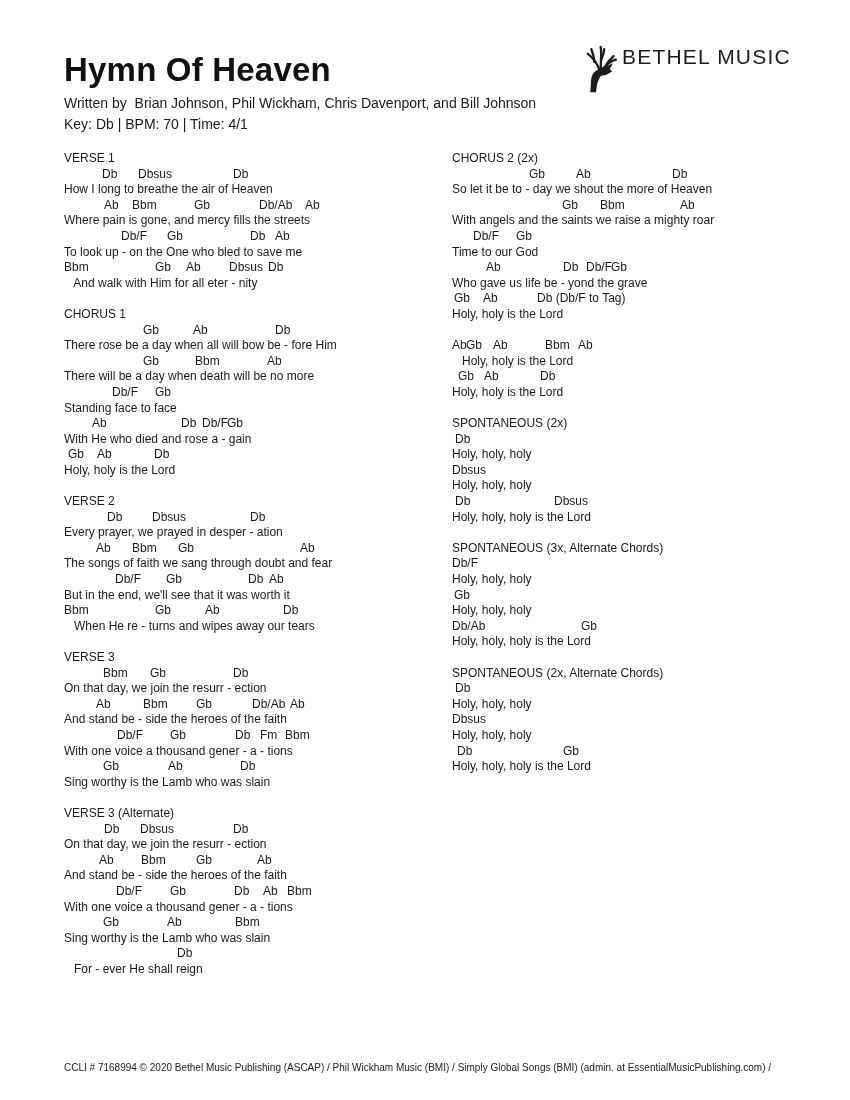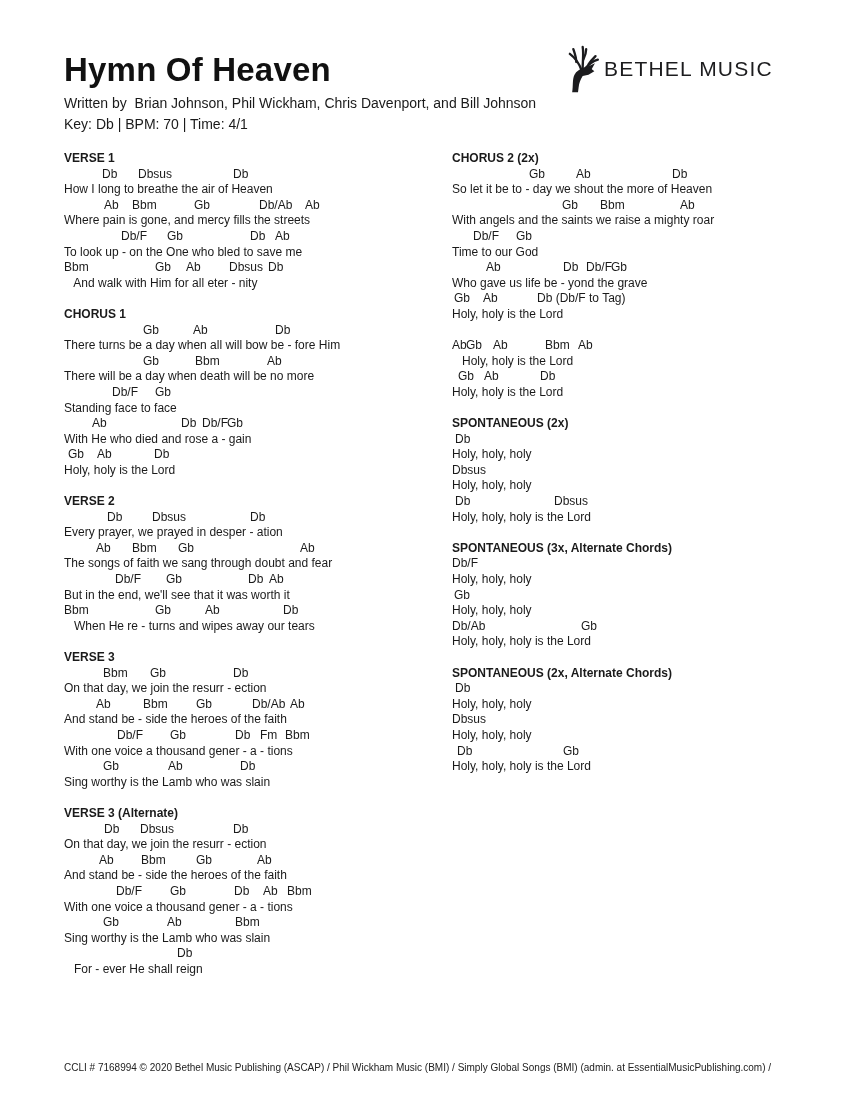--- a/index.html
+++ b/index.html
@@ -21,38 +21,38 @@
   .byline {
     position: absolute; left: 64px; top: 95px;
     font-size: 14px; white-space: pre;
   }
   .meta {
     position: absolute; left: 64px; top: 116px;
     font-size: 14px; white-space: pre;
   }
   
   .logo {
-    position: absolute; left: 564px; top: 45px;
-    display: flex; align-items: center;
+    position: absolute; left: 582px; top: 45px;
+    display: flex; align-items: flex-start;
   }
   .logo svg { display: block; }
   .logo-text {
     font-size: 21px; letter-spacing: 1.2px; font-weight: 500;
     color: #1c1c1e; margin-left: 5px; white-space: pre;
   }
   
   .columns {
     position: absolute; left: 64px; top: 151px;
     display: flex; width: 722px;
   }
   .col0 { width: 388px; }
   .col1 { width: 334px; }
   .section { margin-bottom: 15.6px; }
   .sec-heading {
-    font-size: 12px; font-weight: bold; line-height: 15.6px; height: 15.6px;
+    font-size: 12px; font-weight: normal; line-height: 15.6px; height: 15.6px;
     white-space: pre;
   }
   .chord-line {
     position: relative; height: 15.6px; font-size: 12px; line-height: 15.6px;
   }
   .chord { position: absolute; top: 0; white-space: pre; }
   .lyric-line {
     font-size: 12px; line-height: 15.6px; height: 15.6px; white-space: pre;
   }
   
@@ -120,21 +120,21 @@
           </div>
           <div class="lyric-line">   And walk with Him for all eter - nity</div>
         </div>
         <div class="section">
           <div class="sec-heading">CHORUS 1</div>
           <div class="chord-line">
             <span class="chord" style="left: 79px;">Gb</span>
             <span class="chord" style="left: 129px;">Ab</span>
             <span class="chord" style="left: 211px;">Db</span>
           </div>
-          <div class="lyric-line">There turns be a day when all will bow be - fore Him</div>
+          <div class="lyric-line">There rose be a day when all will bow be - fore Him</div>
           <div class="chord-line">
             <span class="chord" style="left: 79px;">Gb</span>
             <span class="chord" style="left: 131px;">Bbm</span>
             <span class="chord" style="left: 203px;">Ab</span>
           </div>
           <div class="lyric-line">There will be a day when death will be no more</div>
           <div class="chord-line">
             <span class="chord" style="left: 48px;">Db/F</span>
             <span class="chord" style="left: 91px;">Gb</span>
           </div>

